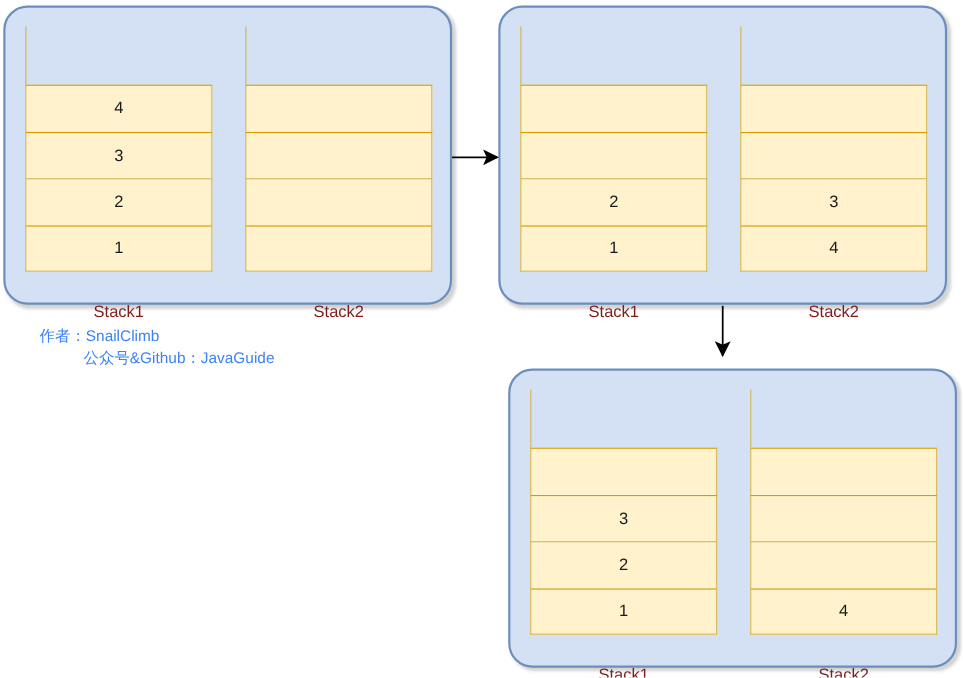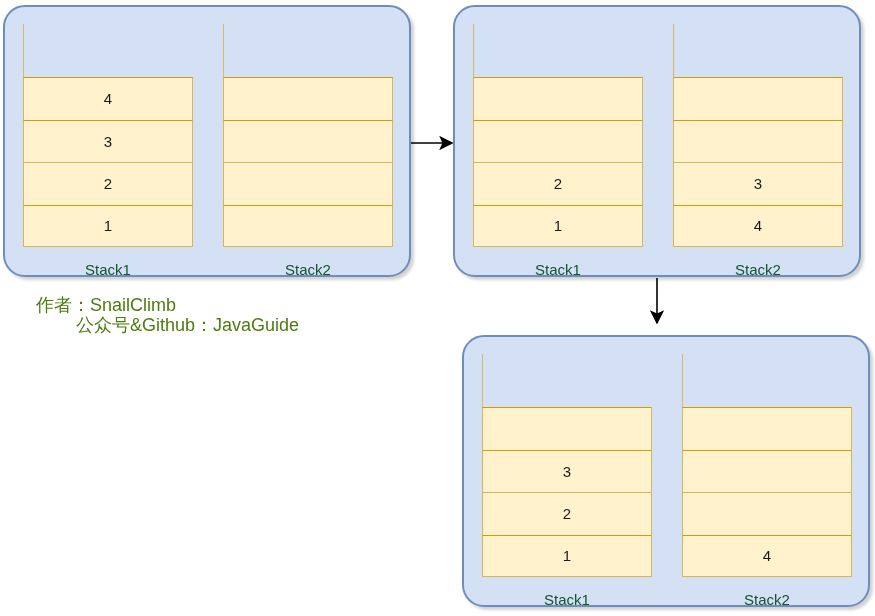--- a/index.html
+++ b/index.html
@@ -62,29 +62,30 @@
   }
   .cell:last-child {
     border-bottom: 1px solid #D6B656;
   }
   .cell.strong-top { border-top-color: #D79B00; }
 
   .stack-label {
     position: absolute;
     text-align: center;
     font-size: 15px;
-    color: #14532d;
+    color: #7f1d1d;
     white-space: nowrap;
+    margin-top: 14px;
   }
 
   
   .credit {
     position: absolute;
-    font-size: 18px;
-    color: #4d7c0f;
+    font-size: 14px;
+    color: #3b82f6;
     line-height: 20px;
     white-space: nowrap;
   }
 
   
   .arrow-svg {
     position: absolute;
     overflow: visible;
   }
 </style>

